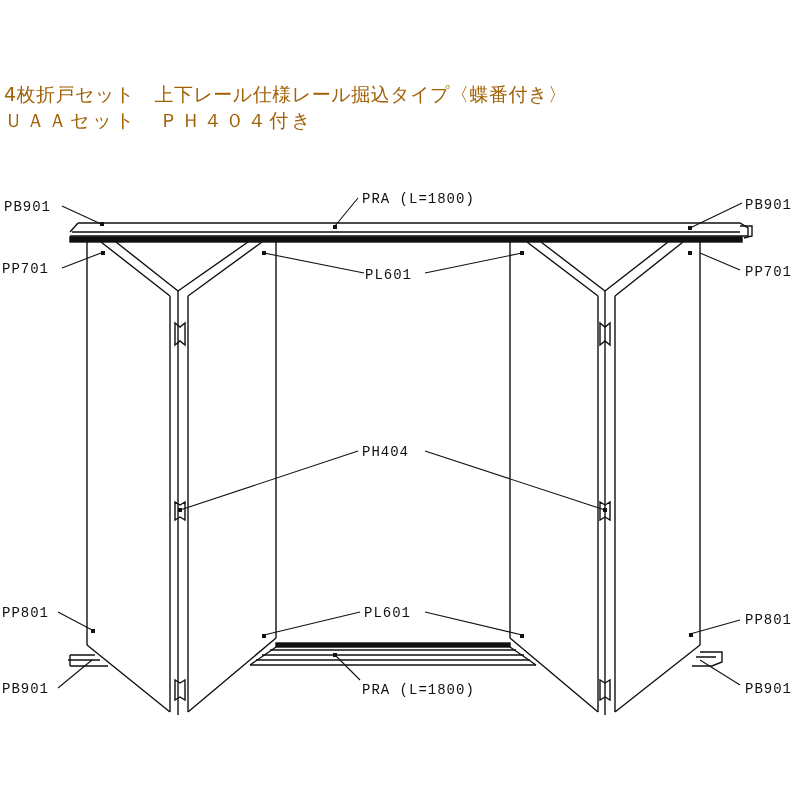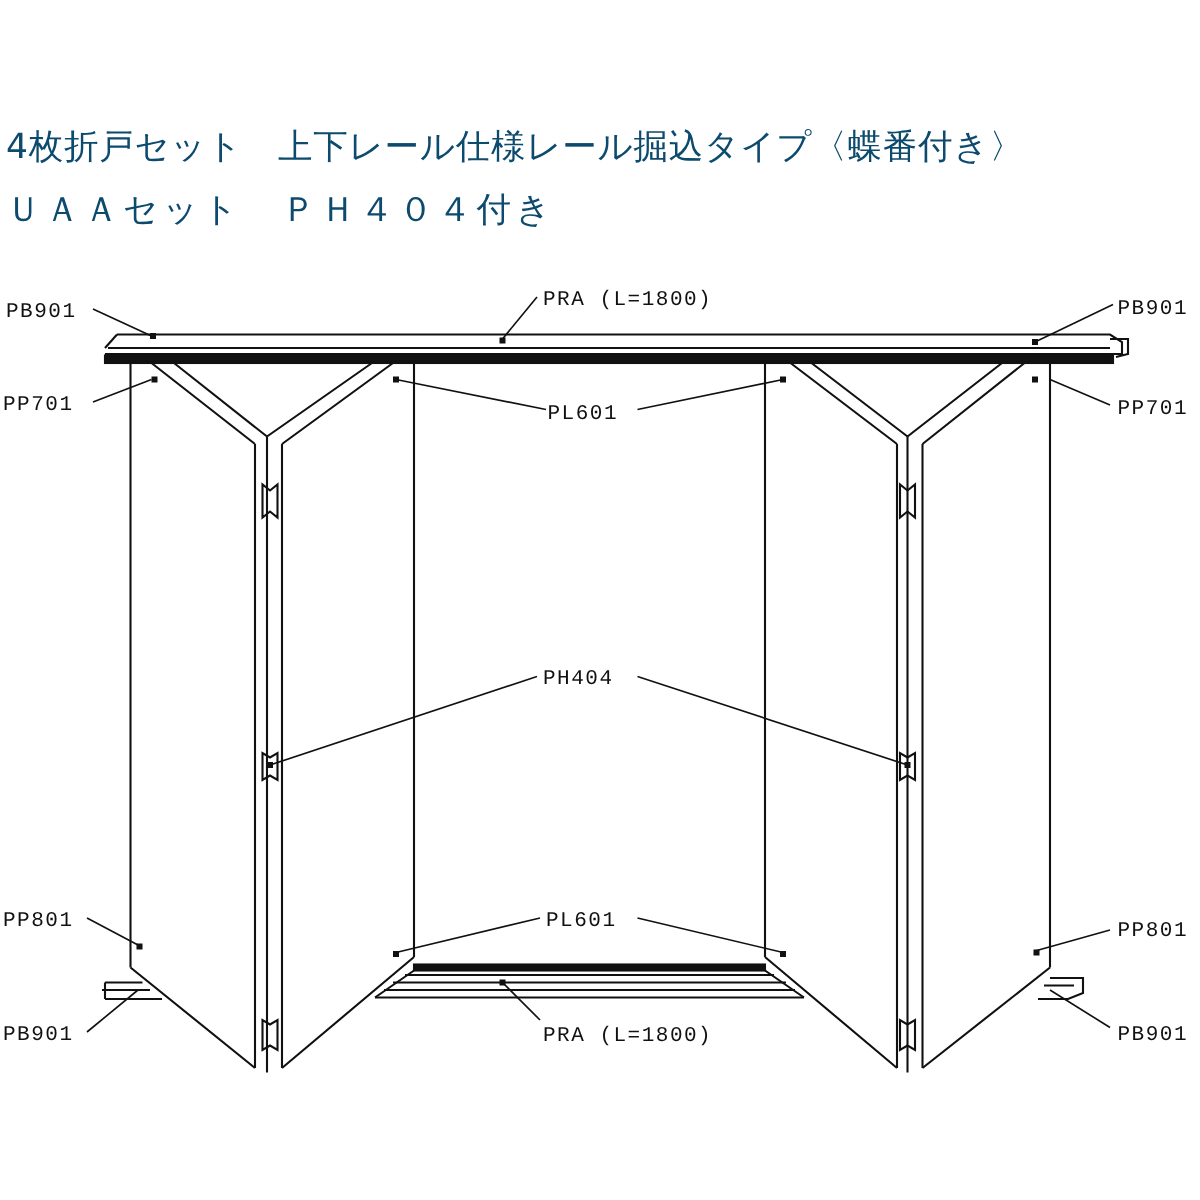--- a/index.html
+++ b/index.html
@@ -1,19 +1,19 @@
 <!DOCTYPE html>
 <html><head>
 <meta charset="utf-8">
 <style>
   html, body { margin: 0; padding: 0; background: #ffffff; }
   body { width: 800px; height: 800px; position: relative; overflow: hidden; font-family: "DejaVu Sans", sans-serif; }
-  .title { position: absolute; left: 4px; font-size: 23px; color: #0c4a6e; letter-spacing: 0.5px; white-space: nowrap; }
+  .title { position: absolute; left: 4px; font-size: 19px; color: #a16207; letter-spacing: 0.5px; white-space: nowrap; }
   #title1 { top: 82px; }
-  #title2 { top: 124px; letter-spacing: 3px; }
+  #title2 { top: 108px; letter-spacing: 3px; }
   svg { position: absolute; left: 0; top: 0; }
   .lbl { font-family: "Liberation Mono", "DejaVu Sans Mono", monospace; font-size: 14px; fill: #111; letter-spacing: 1px; }
 </style>
 </head>
 <body>
 
 <div id="title1" class="title">4枚折戸セット　上下レール仕様レール掘込タイプ〈蝶番付き〉</div>
 <div id="title2" class="title">ＵＡＡセット　ＰＨ４０４付き</div>
 
 <svg width="800" height="800" viewBox="0 0 800 800">

